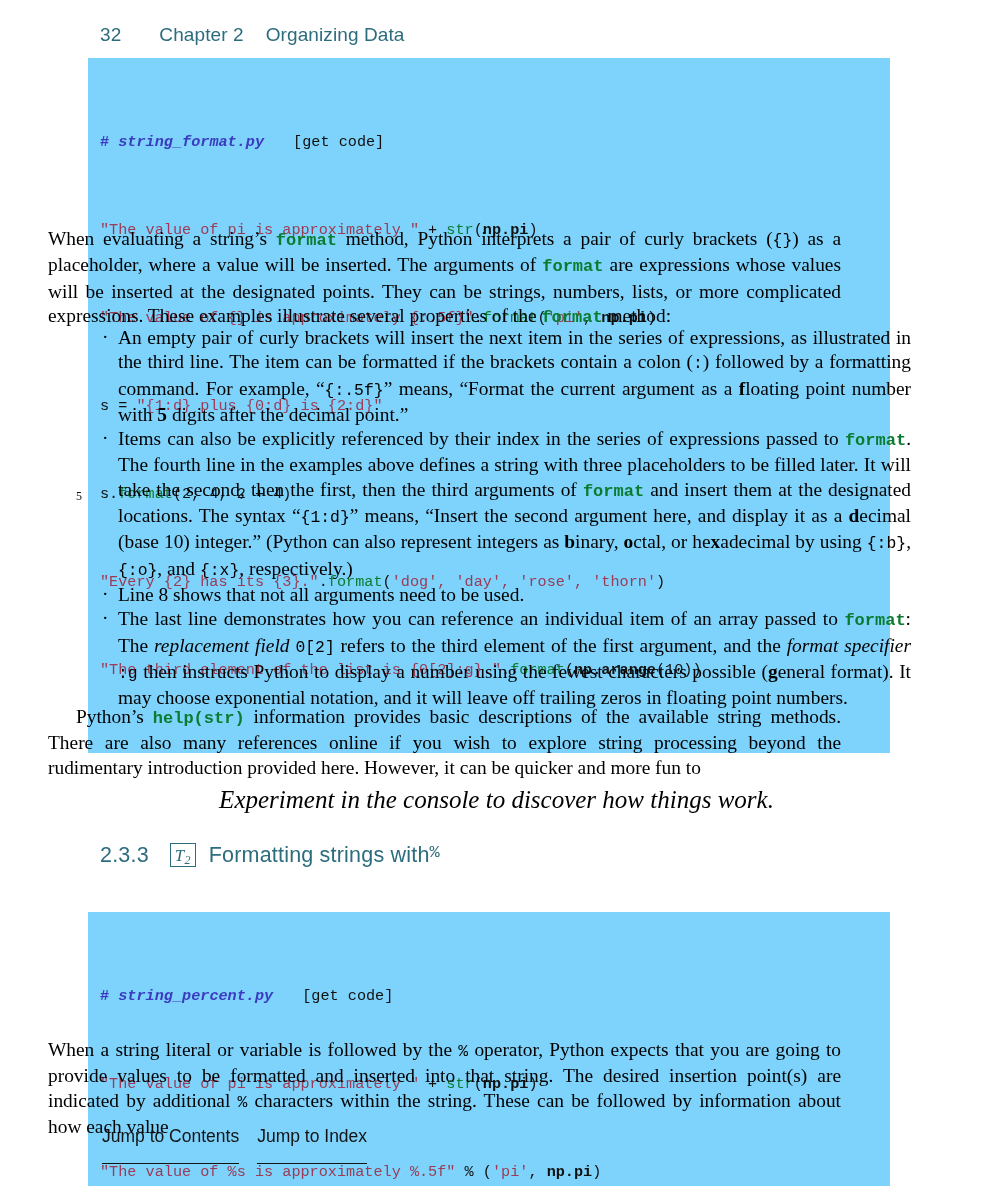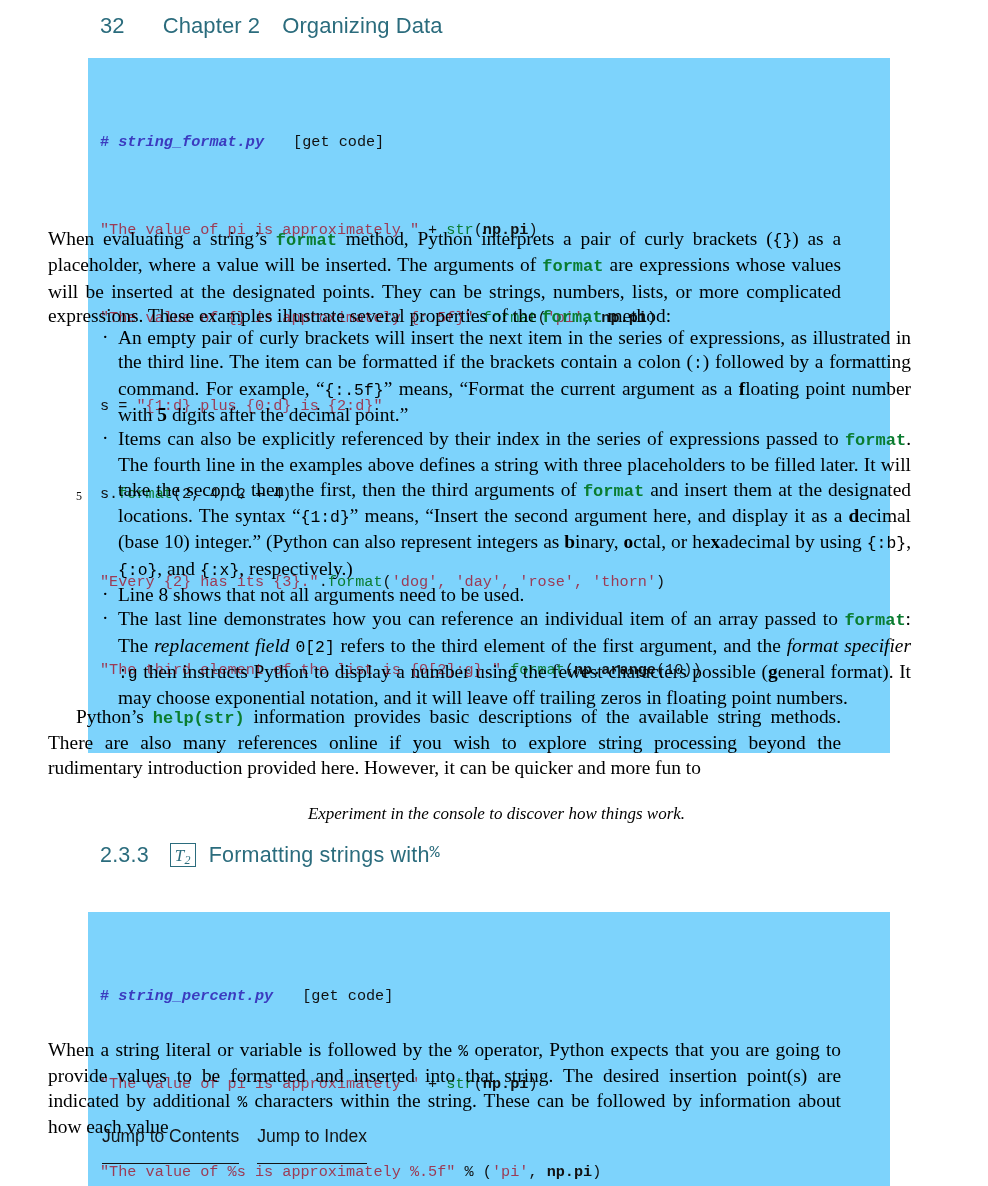--- a/index.html
+++ b/index.html
@@ -21,26 +21,26 @@
     position: relative;
     width: 988px;
     height: 1186px;
     box-sizing: border-box;
   }
 
   
   .runhead {
     position: absolute;
     left: 100px;
-    top: 13px;
+    top: 24px;
     display: flex;
     align-items: flex-end;
     font-family: "Liberation Sans", sans-serif;
     color: #2b6c7d;
-    font-size: 22px;
+    font-size: 19px;
     letter-spacing: 0.1px;
   }
   .runhead .folio { margin-right: 38px; }
   .runhead .chapnum { margin-right: 22px; }
 
   
   .codeblock {
     position: relative;
     margin: 0;
     width: 802px;
@@ -125,24 +125,24 @@
     content: "\00B7";
     position: absolute;
     left: 2px;
     top: -1px;
     font-size: 19.4px;
     color: #000000;
   }
 
   
   .callout {
-    margin: 14px;
+    margin: 0;
     text-align: center;
     font-style: italic;
-    font-size: 17px;
+    font-size: 25px;
     line-height: 24.3px;
     width: 793px;
     margin-left: 100px;
   }
 
   
   .secheading {
     display: flex;
     align-items: flex-start;
     margin-left: 100px;

